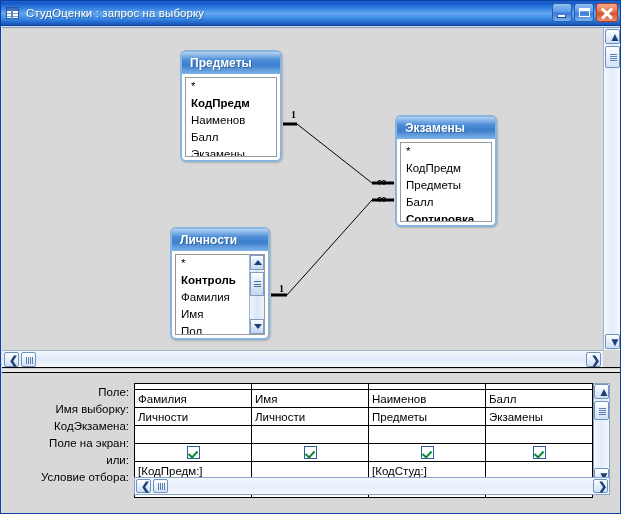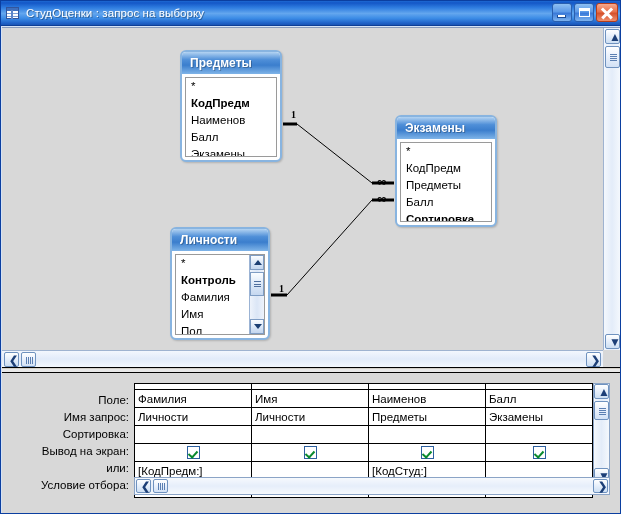--- a/index.html
+++ b/index.html
@@ -337,21 +337,20 @@
     overflow: hidden;
   }
   #row-labels {
     position: absolute;
     left: 0; top: 0;
     width: 131px;
     height: 110px;
     text-align: right;
     box-sizing: border-box;
     padding-top: 11px;
-    margin-top: 8px;
   }
   #row-labels div {
     height: 17px;
     line-height: 17px;
     font-size: 11.5px;
     color: #000000;
     padding-right: 4px;
     white-space: nowrap;
   }
   #grid-table {
@@ -540,23 +539,23 @@
   </div>
 
   <div id="splitter">
     <div class="inner"></div>
   </div>
 
   <div id="grid-pane">
 
     <div id="row-labels">
       <div>Поле:</div>
-      <div>Имя запрос:</div>
-      <div>Сортировка:</div>
-      <div>Вывод на экран:</div>
+      <div>Имя выборку:</div>
+      <div>КодЭкзамена:</div>
+      <div>Поле на экран:</div>
       <div>или:</div>
       <div>Условие отбора:</div>
     </div>
 
     <table id="grid-table">
       <colgroup>
         <col style="width:117px">
           <col style="width:117px">
           <col style="width:117px">
           <col style="width:107px">

